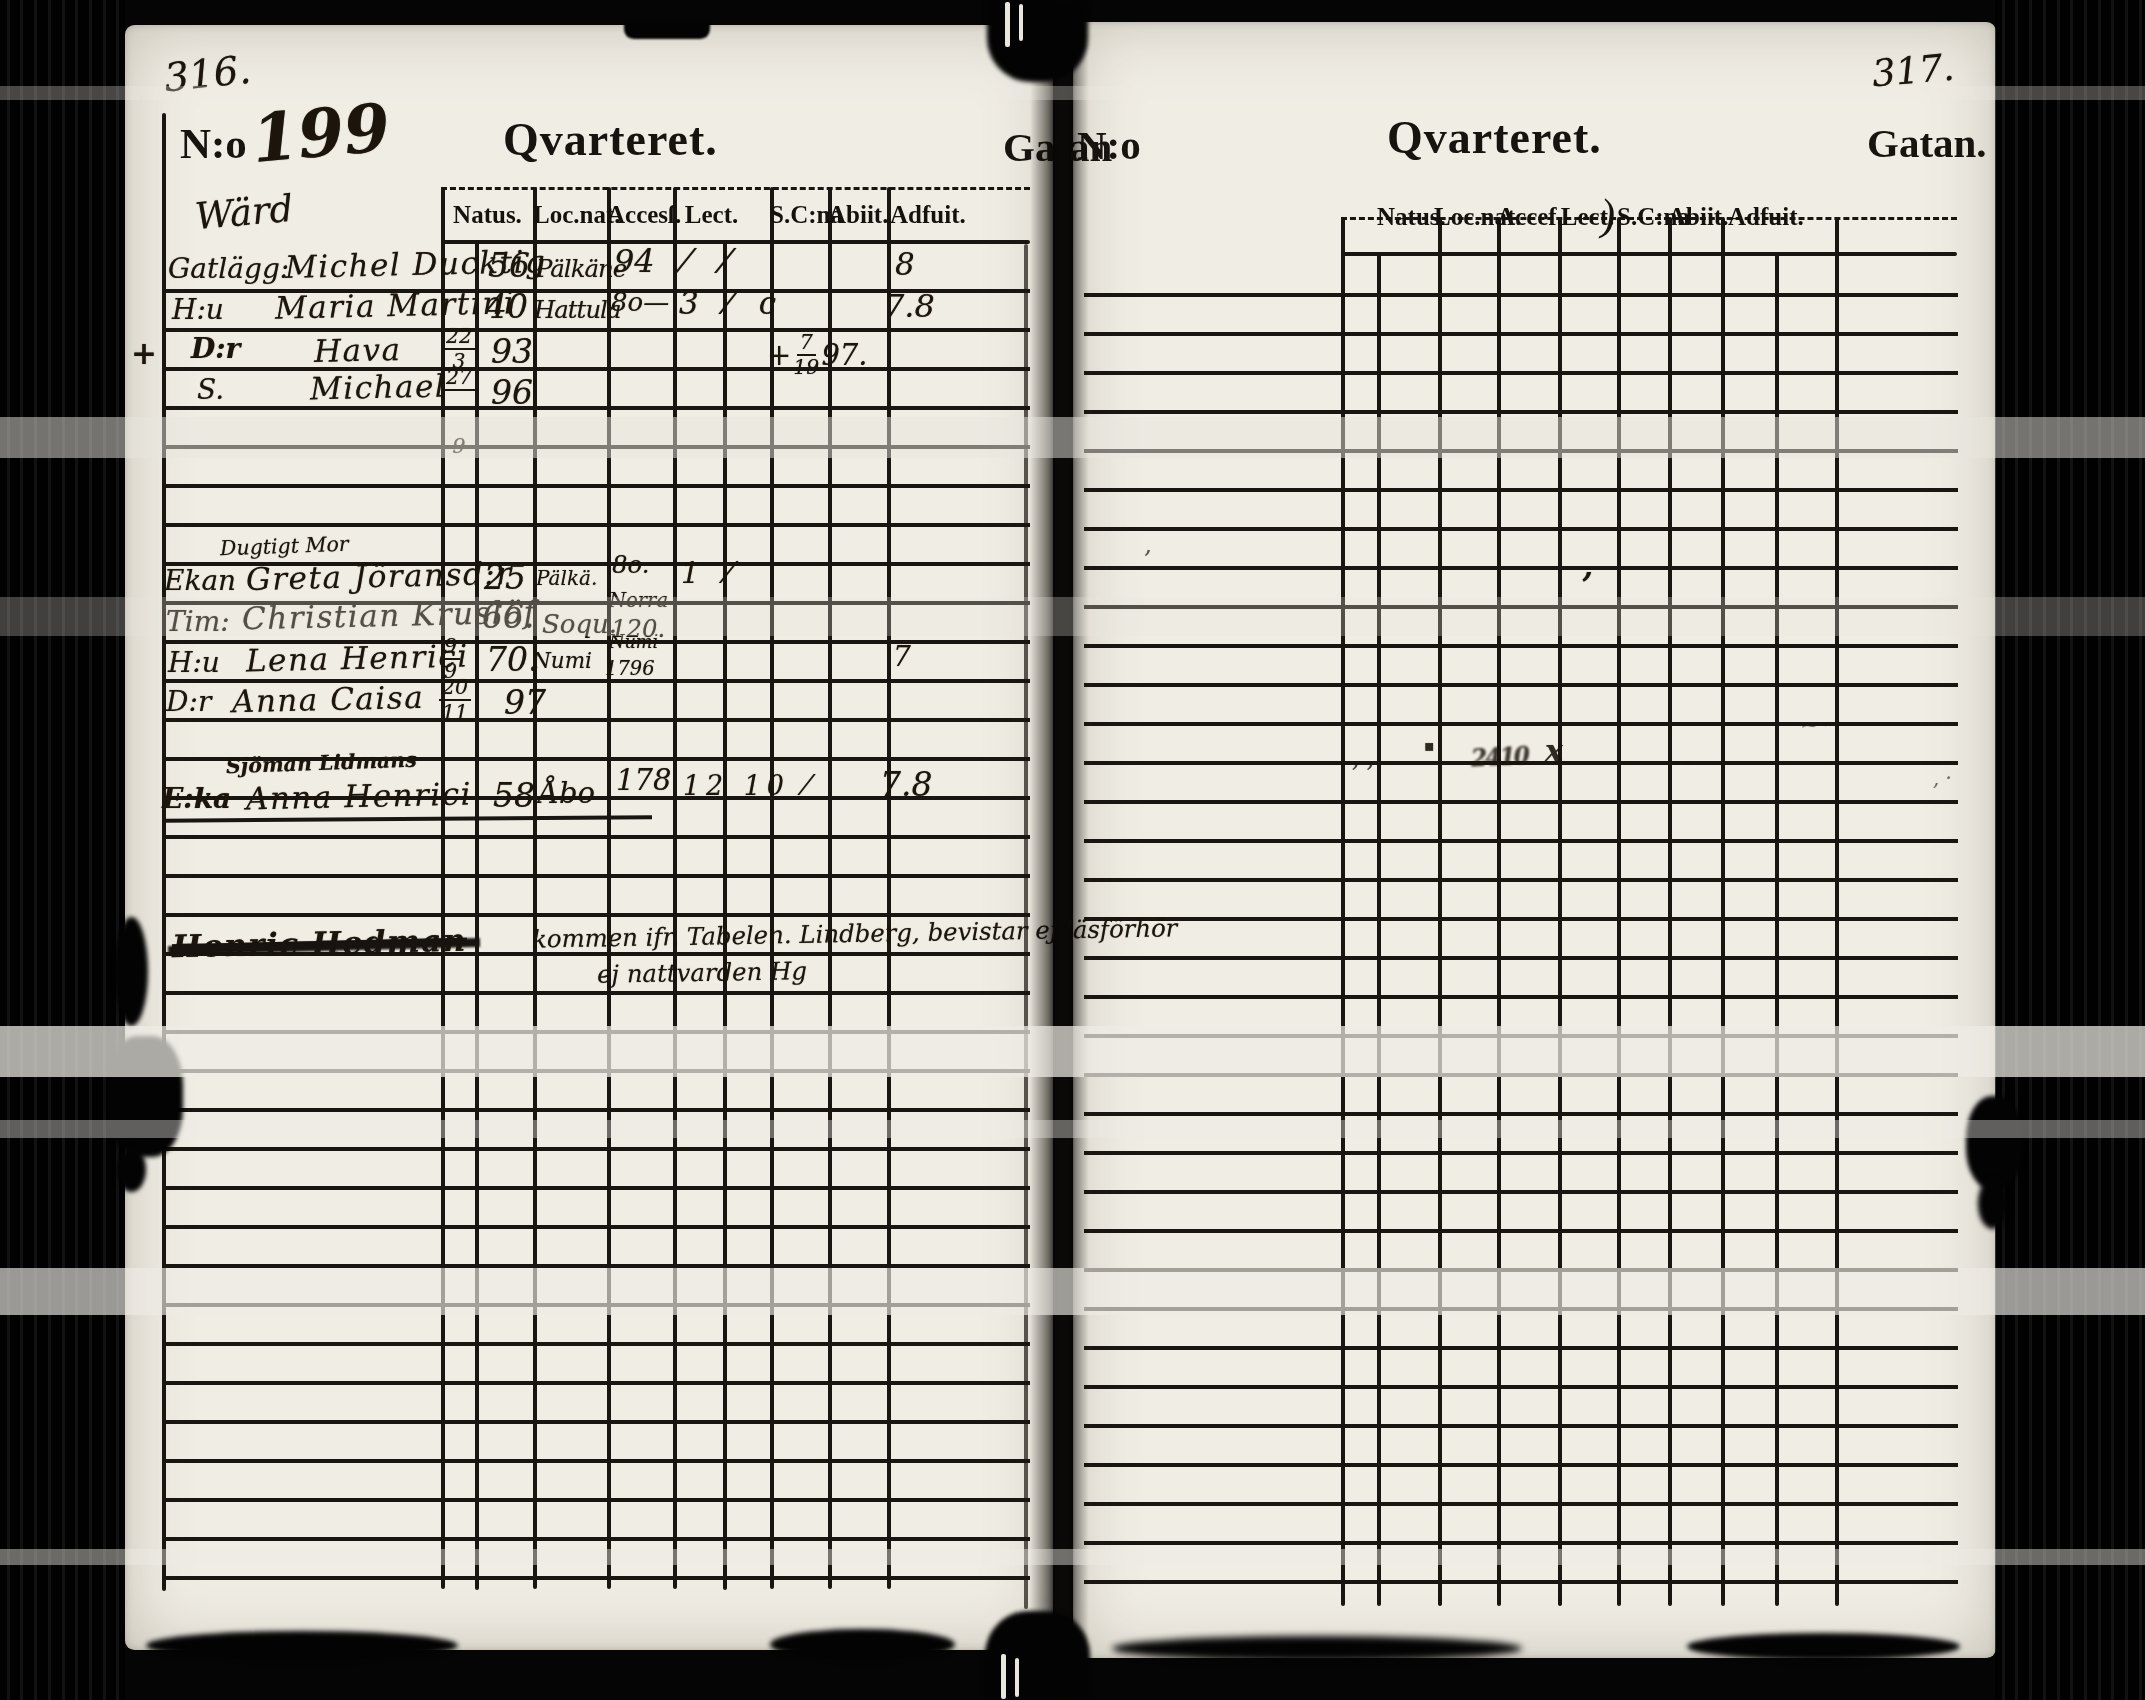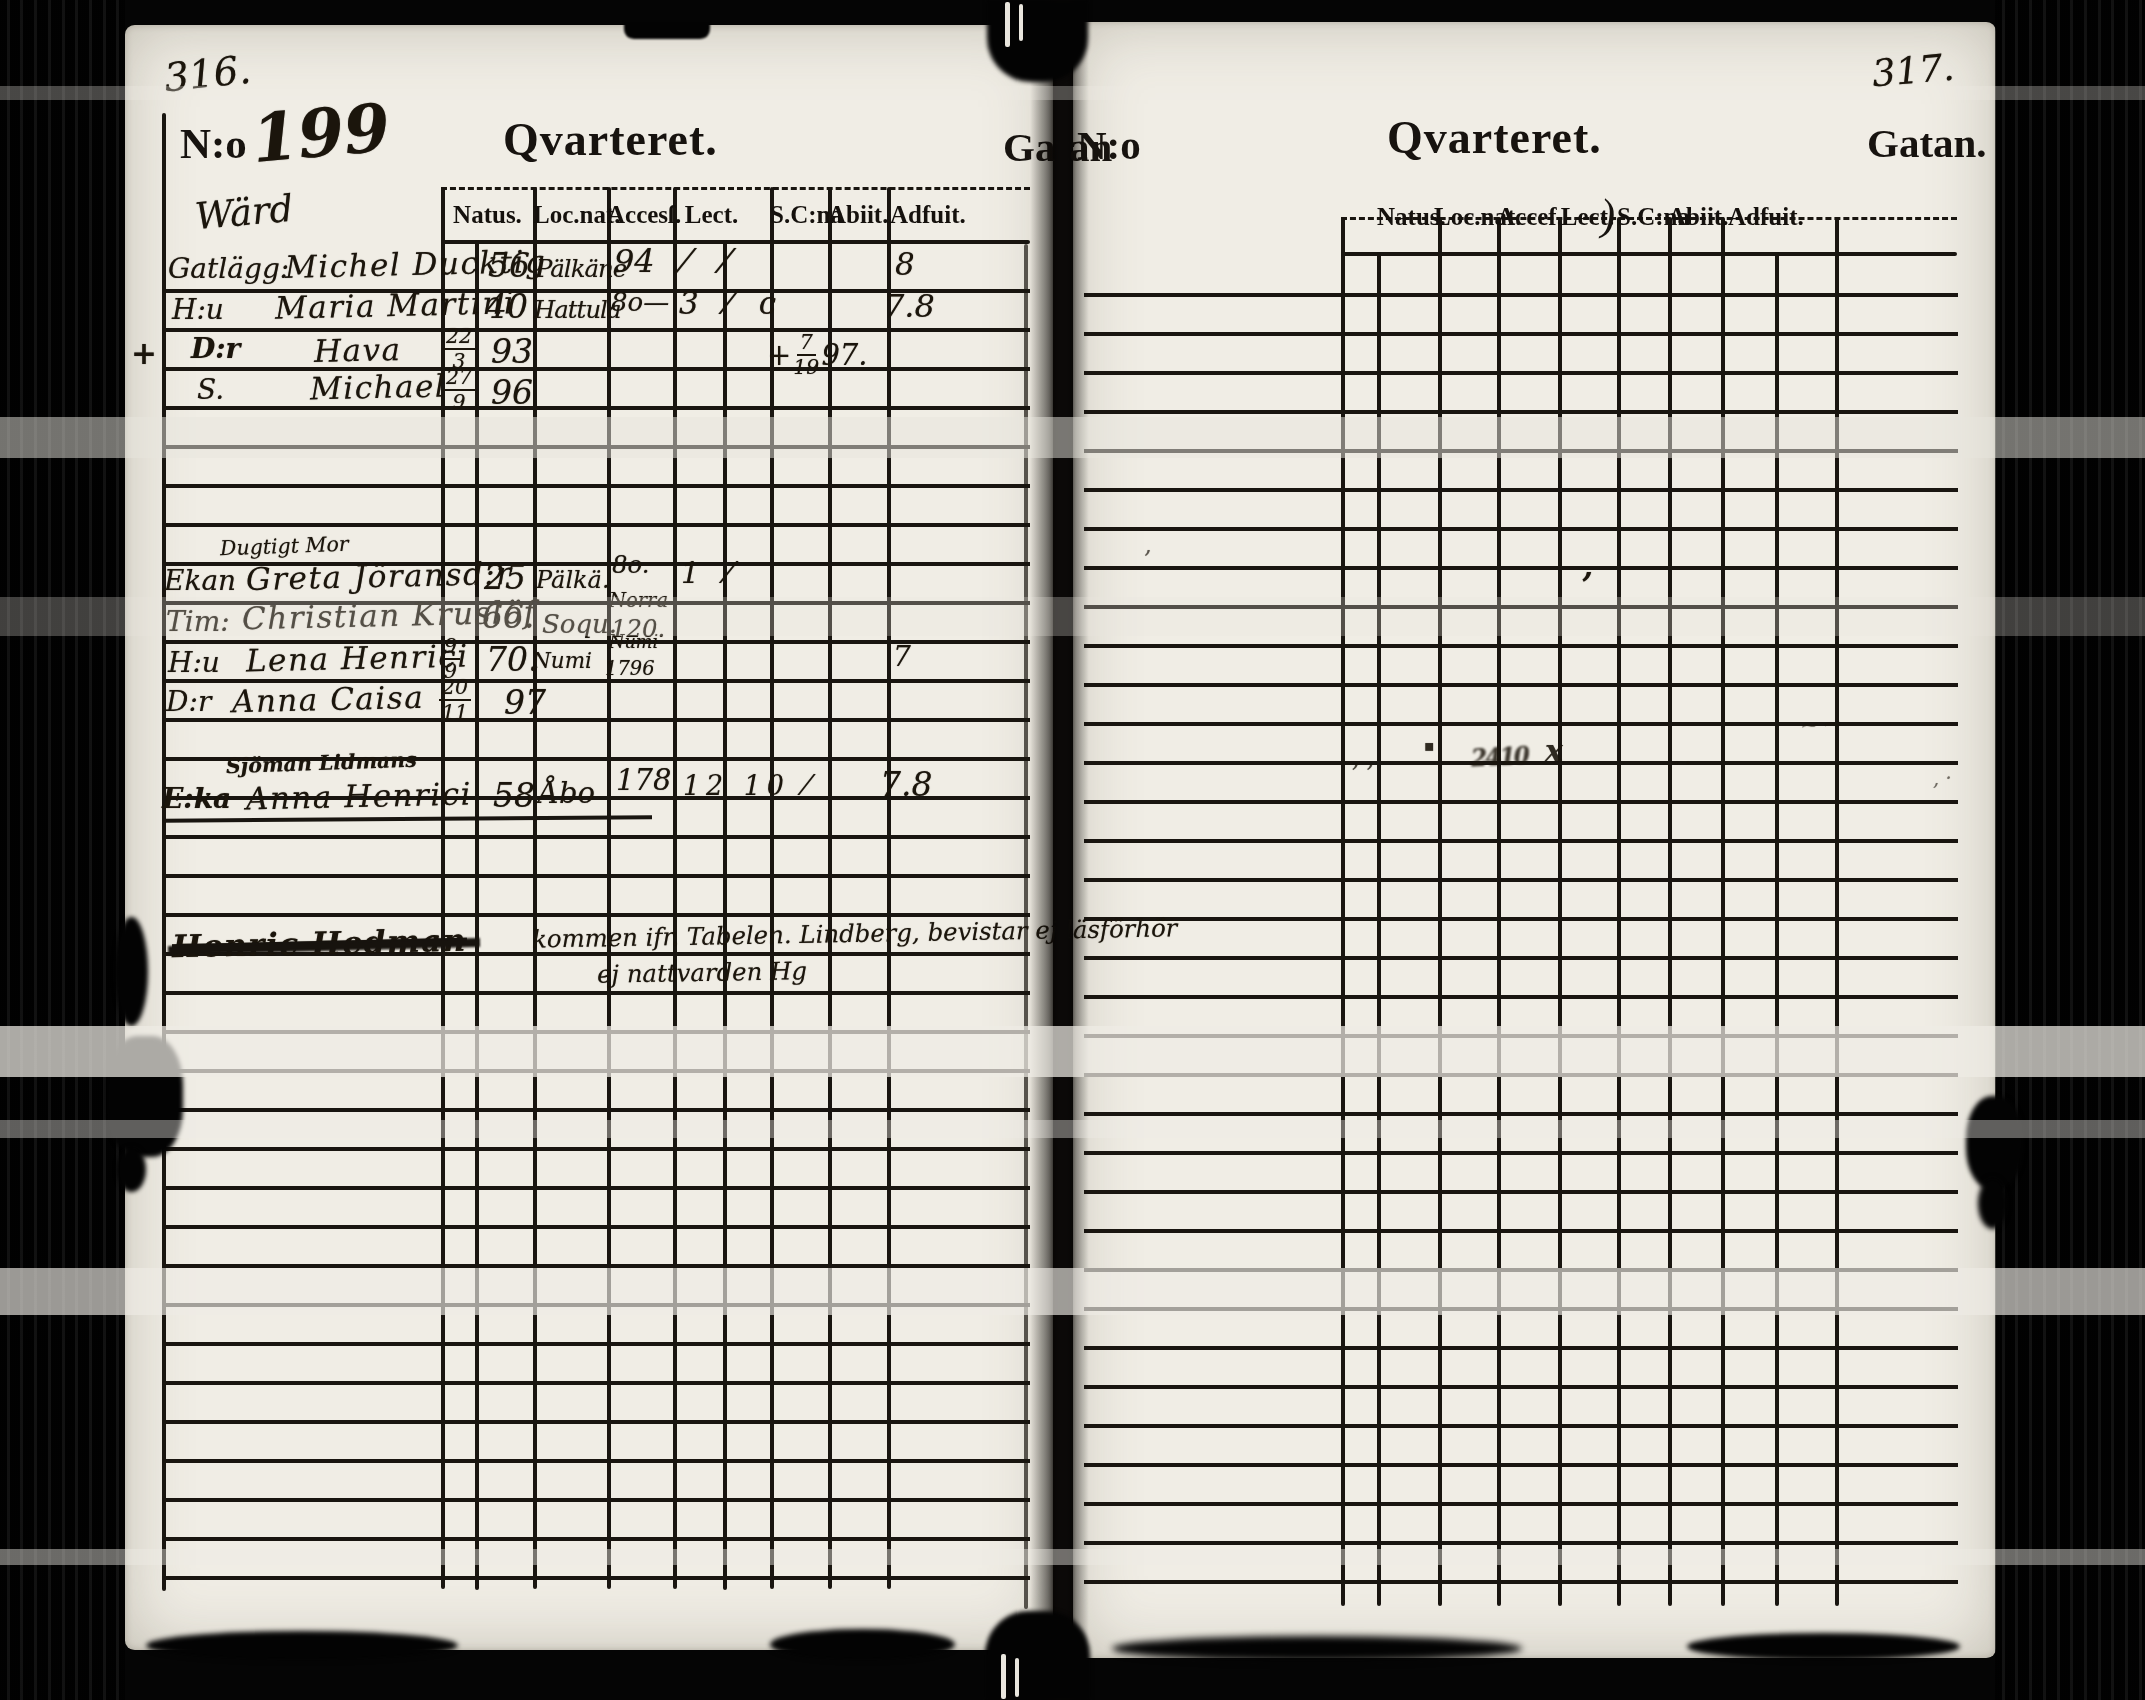--- a/index.html
+++ b/index.html
@@ -118,31 +118,31 @@
     <span>+</span>
     <span class="frac">
       <span class="n">7</span>
       <span class="d">19</span>
     </span>
     <span>97.</span>
   </span>
 
   <div class="abs hw pre" style="left:197px;top:373px;">S.</div>
   <div class="abs hw name" style="left:310px;top:369px;">Michael</div>
-  <span class="abs hw frac" style="left:443px;top:367px;">
+  <span class="abs hw frac" style="left:443px;top:367px;gap:44px;">
     <span class="n">27</span>
     <span class="d">9</span>
   </span>
   <div class="abs hw" style="left:491px;top:373px;font-size:33px;">96</div>
 
   <div class="abs hw small" style="left:220px;top:534px;transform:rotate(-2deg);">Dugtigt Mor</div>
   <div class="abs hw pre" style="left:164px;top:564px;">Ekan</div>
   <div class="abs hw name" style="left:246px;top:558px;">Greta Jöransd:r</div>
   <div class="abs hw" style="left:484px;top:558px;font-size:33px;">25</div>
-  <div class="abs hw" style="left:536px;top:566px;font-size:24px;">Pälkä.</div>
+  <div class="abs hw" style="left:536px;top:566px;font-size:20px;">Pälkä.</div>
   <div class="abs hw" style="left:612px;top:550px;font-size:24.4px;">8o.</div>
   <div class="abs hw" style="left:681px;top:556px;font-size:29px;letter-spacing:8.8px;">1 ⁄</div>
 
   <div class="abs hw pre" style="left:166px;top:605px;">Tim:</div>
   <div class="abs hw name" style="left:242px;top:597px;">Christian Kruslöf</div>
   <div class="abs hw" style="left:482px;top:597px;font-size:33px;">66.</div>
   <div class="abs hw" style="left:534px;top:609px;font-size:26px;padding-left:8px;">Soqu.</div>
   <div class="abs hw" style="left:609px;top:589px;font-size:19.5px;">Norra</div>
   <div class="abs hw" style="left:611px;top:614px;font-size:24.4px;">120.</div>
 

